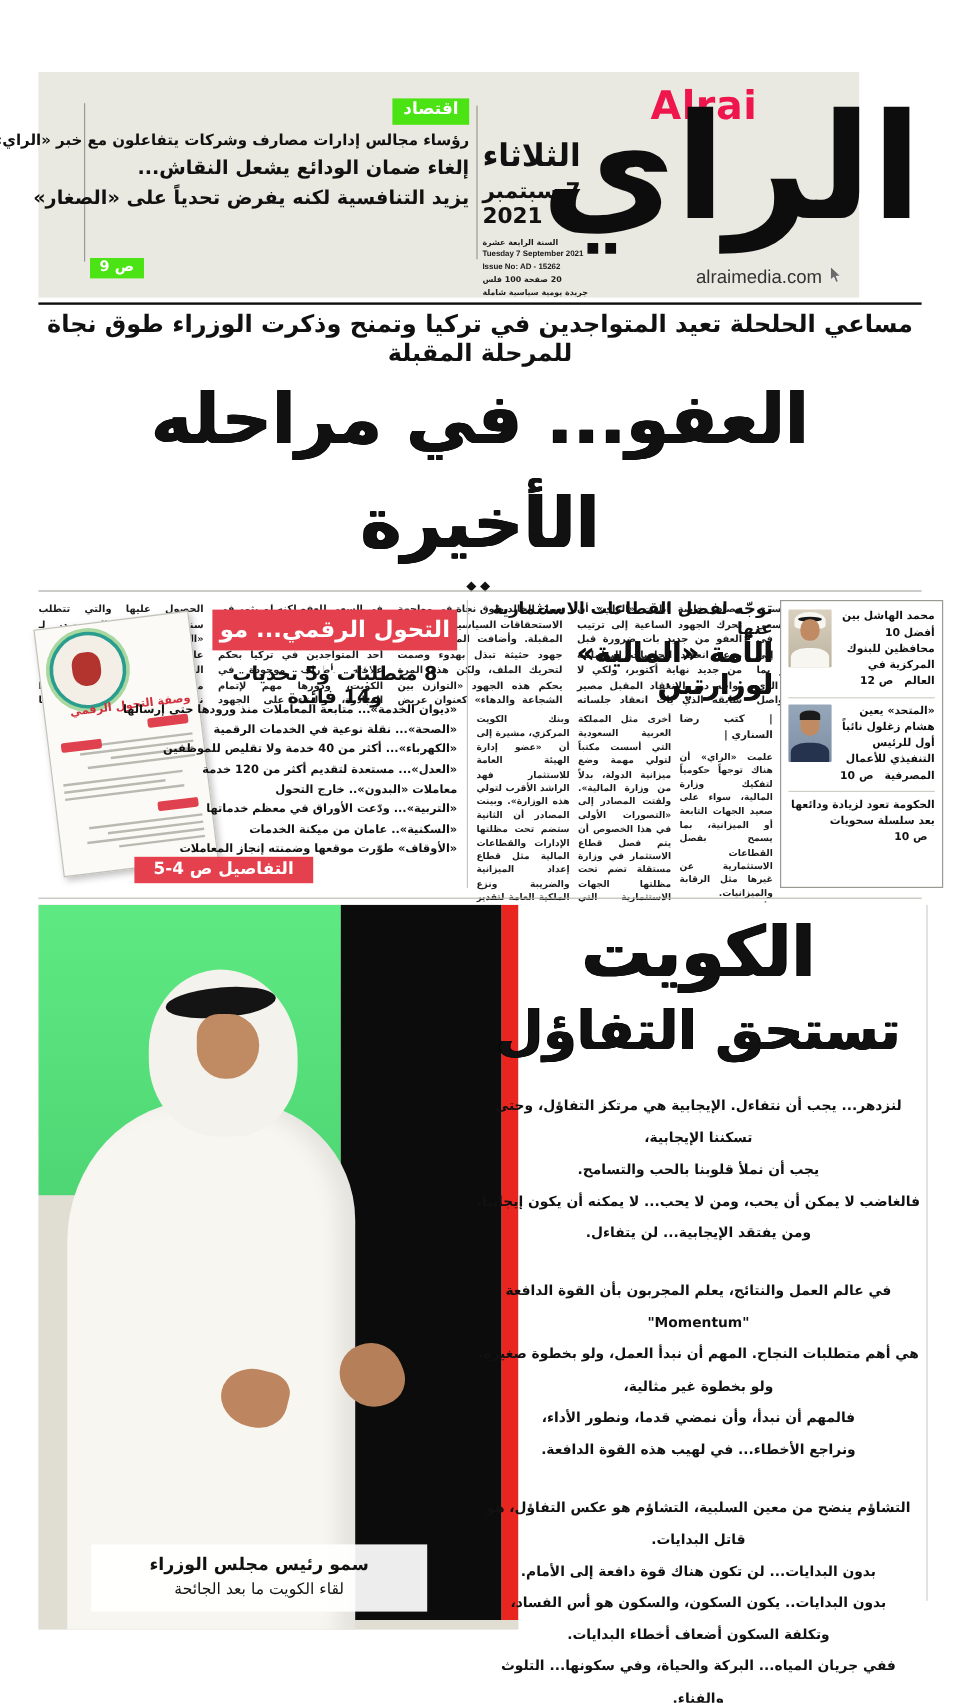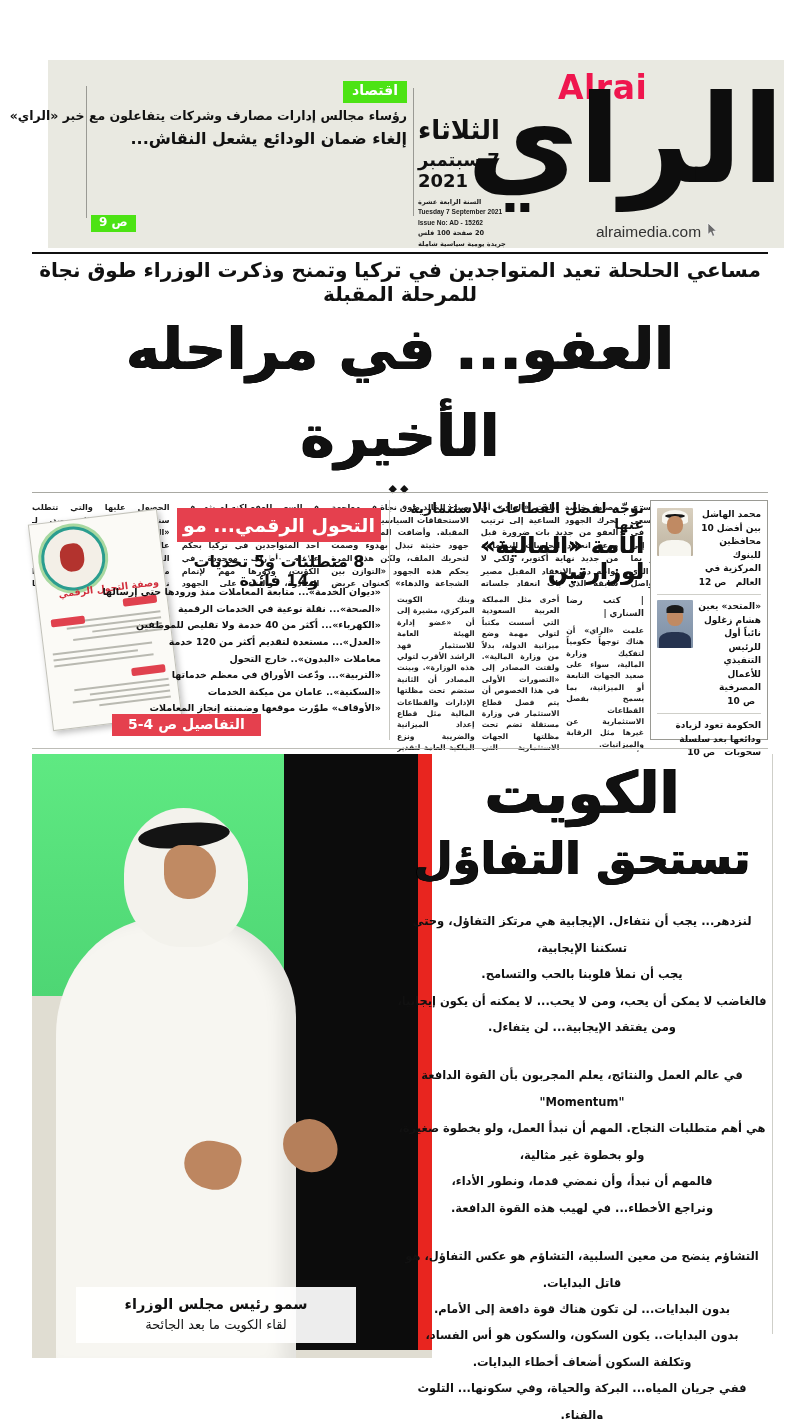--- a/index.html
+++ b/index.html
@@ -1,19 +1,19 @@
 <!DOCTYPE html>
 <html lang="ar"><head>
 <meta charset="utf-8">
 <style>
   html,body{margin:0;padding:0;background:#ffffff;}
   body{width:800px;height:1419px;position:relative;font-family:"DejaVu Sans",sans-serif;color:#111;overflow:hidden;}
 
   
-  .masthead{position:absolute;left:48px;top:60px;width:736px;height:188px;background:#e9e9e1;}
+  .masthead{position:absolute;left:32px;top:60px;width:684px;height:188px;background:#e9e9e1;}
   .eco-box{position:absolute;left:43px;top:20px;width:316px;height:152px;direction:rtl;text-align:right;}
   .eco-rule-left{position:absolute;left:38px;top:26px;height:132px;width:1px;background:#9a9a94;}
   .eco-rule-mid{position:absolute;left:365px;top:28px;height:128px;width:1px;background:#9a9a94;}
   .badge-green{display:inline-block;background:#4ce314;color:#fff;font-weight:bold;font-size:14px;padding:1px 9px 3px;line-height:1.25;}
   .eco-kicker{font-size:12.5px;font-weight:bold;margin-top:5px;white-space:nowrap;}
   .eco-big{font-size:16px;font-weight:bold;margin-top:6px;white-space:nowrap;letter-spacing:-0.2px;}
   .eco-pg{position:absolute;right:auto;left:0;bottom:0;font-size:12px;padding:0 8px 2px;}
   .dateblock{position:absolute;left:370px;top:56px;width:122px;direction:rtl;text-align:left;}
   .dateblock .day{font-size:26px;font-weight:bold;line-height:1.1;}
   .dateblock .dt{font-size:18px;font-weight:bold;margin-top:4px;}
@@ -48,21 +48,21 @@
   .dig-items div{font-size:9.5px;font-weight:bold;line-height:1.75;white-space:nowrap;}
   .dig-footer{position:absolute;left:80px;bottom:8px;background:#e5404e;color:#fff;font-weight:bold;font-size:14px;padding:2px 16px 4px;direction:rtl;text-align:center;}
 
   .finance{position:absolute;left:397px;top:500px;width:247px;direction:rtl;text-align:right;}
   .fin-kicker{font-size:14px;font-weight:bold;}
   .fin-headline{font-size:23px;font-weight:bold;letter-spacing:-1px;margin-top:6px;text-shadow:0.4px 0 #000;}
   .fin-cols{display:flex;direction:rtl;gap:7px;margin-top:10px;height:158px;overflow:hidden;}
   .fin-col{flex:1;font-size:7.6px;line-height:1.5;text-align:justify;font-weight:bold;color:#1c1c1c;}
   .byline{font-size:8.6px;font-weight:bold;margin-bottom:5px;}
 
-  .briefs{position:absolute;left:650px;top:500px;width:118px;height:240px;border:1px solid #9a9a94;background:#fff;box-sizing:border-box;padding:2px 6px;direction:rtl;}
+  .briefs{position:absolute;left:650px;top:500px;width:136px;height:240px;border:1px solid #9a9a94;background:#fff;box-sizing:border-box;padding:2px 6px;direction:rtl;}
   .brief{display:flex;gap:4px;padding:5px 0;border-bottom:1px solid #cfcfc9;align-items:flex-start;}
   .brief:last-child{border-bottom:none;}
   .b-text{margin:0;font-size:9px;font-weight:bold;line-height:1.5;text-align:right;flex:1;}
   .b-pg{display:inline-block;margin-right:6px;}
   .b-photo{width:36px;height:48px;flex-shrink:0;position:relative;overflow:hidden;border-radius:1px;}
   .av-head{position:absolute;left:50%;top:8px;transform:translateX(-50%);width:16px;height:18px;background:#c08a63;border-radius:45%;}
   .av-ghutra{position:absolute;left:50%;top:2px;transform:translateX(-50%);width:26px;height:14px;background:#f7f6f0;border-radius:50% 50% 20% 20%;}
   .av-agal{position:absolute;left:50%;top:6px;transform:translateX(-50%);width:20px;height:4px;background:#171717;border-radius:50%;}
   .av-body{position:absolute;left:50%;bottom:-4px;transform:translateX(-50%);width:32px;height:20px;background:#f7f6f0;border-radius:40% 40% 0 0;}
   .av-suit .av-body{background:#26334f;}
@@ -96,20 +96,21 @@
 <div>
 
   <header class="masthead">
     <i class="eco-rule-left"></i>
     <i class="eco-rule-mid"></i>
 
     <div class="eco-box">
       <span class="badge-green">اقتصاد</span>
       <div class="eco-kicker">رؤساء مجالس إدارات مصارف وشركات يتفاعلون مع خبر «الراي»</div>
       <div class="eco-big">إلغاء ضمان الودائع يشعل النقاش...</div>
+      <div class="eco-big">يزيد التنافسية لكنه يفرض تحدياً على «الصغار»</div>
       <span class="badge-green eco-pg">ص 9</span>
     </div>
 
     <div class="dateblock">
       <div class="day">الثلاثاء</div>
       <div class="dt">7 سبتمبر 2021</div>
       <div class="info">
         <div>السنة الرابعة عشرة</div>
         <div style="font-family:'Liberation Sans',sans-serif;">Tuesday 7 September 2021</div>
         <div style="font-family:'Liberation Sans',sans-serif;">Issue No: AD - 15262</div>

